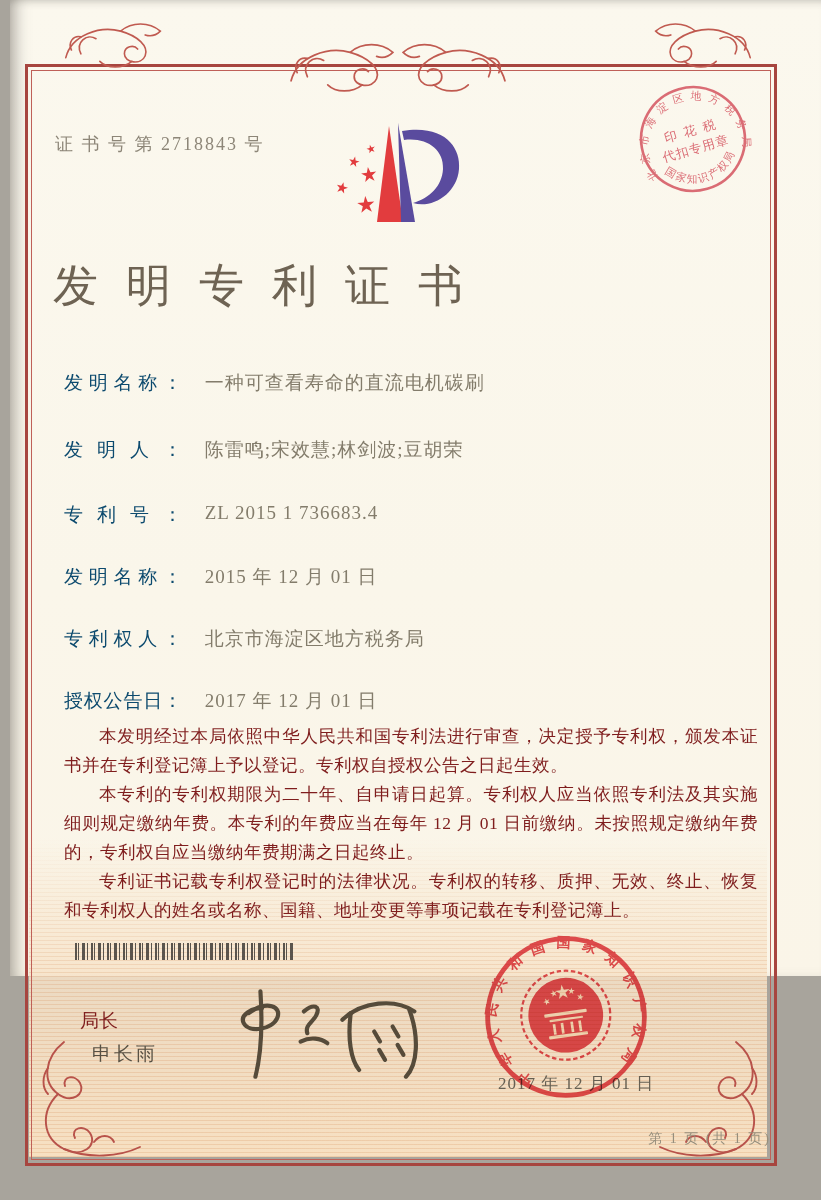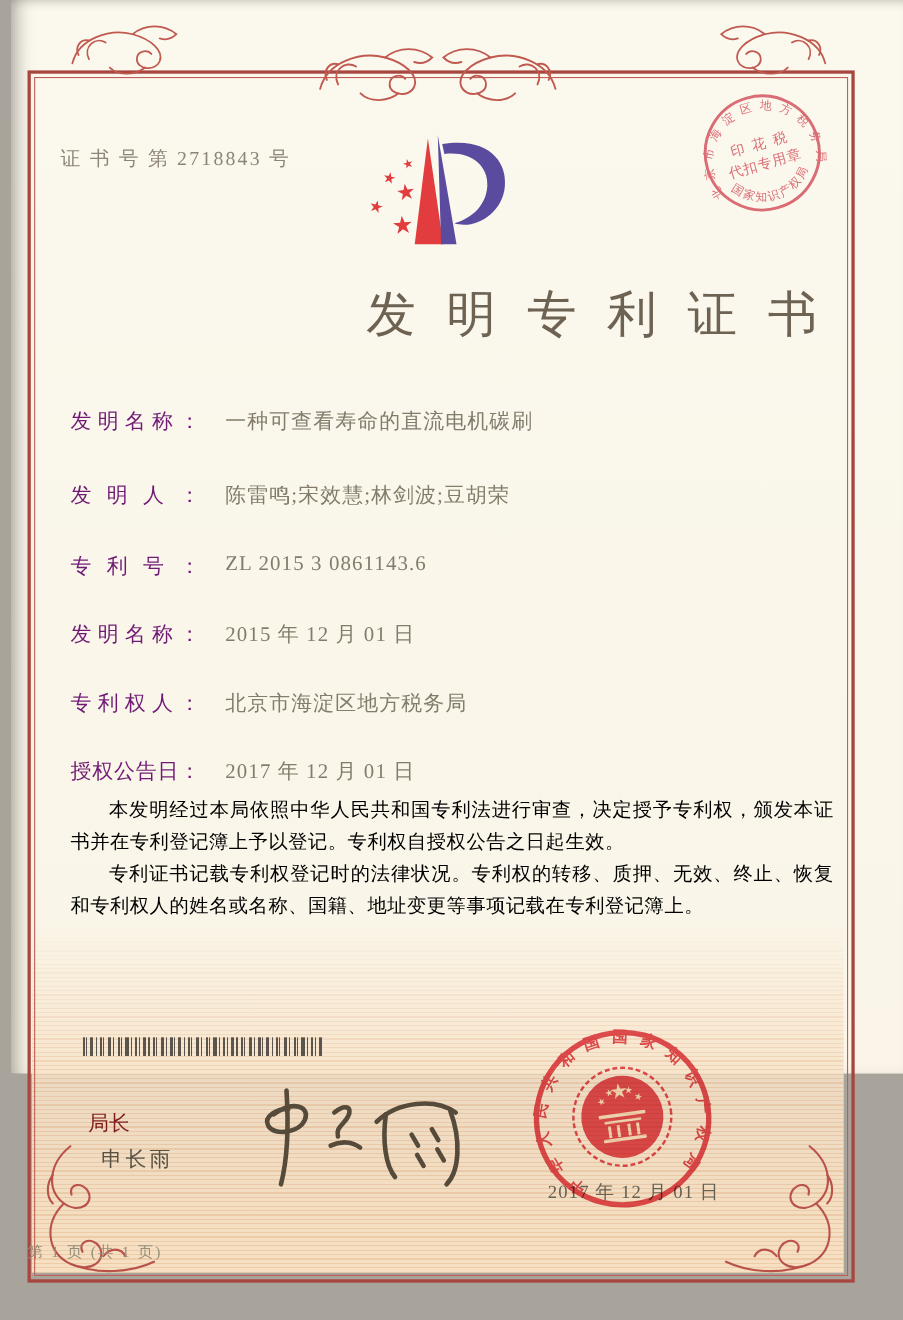--- a/index.html
+++ b/index.html
@@ -38,33 +38,33 @@
     position:absolute;left:55px;top:132px;
     font-size:18px;color:#8d8678;letter-spacing:2px;white-space:nowrap;
   }
   .logo{position:absolute;left:322px;top:118px;width:150px;height:112px;}
   .tax-stamp{
     position:absolute;left:632px;top:78px;width:122px;height:122px;
     mix-blend-mode:multiply;opacity:.92;
   }
   .doc-title{
     position:absolute;left:25px;top:256px;width:746px;
-    text-align:right;font-size:45px;color:#6e6353;
+    text-align:left;font-size:45px;color:#6e6353;
     letter-spacing:28px;text-indent:28px;white-space:nowrap;
   }
   .field-row{position:absolute;left:64px;white-space:nowrap;font-size:19px;color:#87806e;}
   .flabel{
     display:inline-block;width:118px;vertical-align:top;
-    text-align:justify;text-align-last:justify;color:#701a75;
+    text-align:justify;text-align-last:justify;color:#0c4a6e;
   }
   .fvalue{margin-left:18px;color:#837c6b;letter-spacing:1px;}
   .body-text{
     position:absolute;left:64px;top:722px;width:694px;
     font-size:17.5px;line-height:29px;letter-spacing:.5px;
-    color:#000000;text-align:justify;
+    color:#7f1d1d;text-align:justify;
   }
   .body-text p{margin:0;text-indent:2em;}
   .barcode{
     position:absolute;left:75px;top:943px;width:218px;height:17px;
     background:repeating-linear-gradient(90deg,
       #45413c 0 2px,transparent 2px 3px,
       #45413c 3px 4px,transparent 4px 7px,
       #45413c 7px 10px,transparent 10px 12px,
       #45413c 12px 13px,transparent 13px 16px);
     opacity:.88;
@@ -74,21 +74,21 @@
   .signature{position:absolute;left:208px;top:988px;width:232px;height:92px;}
   .seal-date{
     position:absolute;left:498px;top:1072px;font-size:17px;color:#665f52;
     letter-spacing:1px;white-space:nowrap;
   }
   .office-seal{
     position:absolute;left:477px;top:928px;width:178px;height:178px;
     mix-blend-mode:multiply;opacity:.93;
   }
   .page-footer{
-    position:absolute;left:25px;top:1130px;width:746px;text-align:left;
+    position:absolute;left:25px;top:1130px;width:746px;text-align:right;
     font-size:14px;color:#968e7c;letter-spacing:2px;
   }
   svg text{font-family:"Liberation Serif","DejaVu Serif",serif;}
 </style>
 </head>
 <body>
 
 <div class="page">
   <div class="paper"></div>
 
@@ -174,37 +174,38 @@
   <div class="field-row" style="top:370px">
     <span class="flabel">发明名称：</span>
     <span class="fvalue">一种可查看寿命的直流电机碳刷</span>
   </div>
   <div class="field-row" style="top:437px">
     <span class="flabel">发明人：</span>
     <span class="fvalue">陈雷鸣;宋效慧;林剑波;豆胡荣</span>
   </div>
   <div class="field-row" style="top:502px">
     <span class="flabel">专利号：</span>
-    <span class="fvalue">ZL 2015 3 0861143.6</span>
+    <span class="fvalue">ZL 2015 1 736683.4</span>
   </div>
   <div class="field-row" style="top:564px">
     <span class="flabel">发明名称：</span>
     <span class="fvalue">2015 年 12 月 01 日</span>
   </div>
   <div class="field-row" style="top:626px">
     <span class="flabel">专利权人：</span>
     <span class="fvalue">北京市海淀区地方税务局</span>
   </div>
   <div class="field-row" style="top:688px">
     <span class="flabel">授权公告日：</span>
     <span class="fvalue">2017 年 12 月 01 日</span>
   </div>
 
   <div class="body-text">
     <p>本发明经过本局依照中华人民共和国专利法进行审查，决定授予专利权，颁发本证书并在专利登记簿上予以登记。专利权自授权公告之日起生效。</p>
+    <p>本专利的专利权期限为二十年、自申请日起算。专利权人应当依照专利法及其实施细则规定缴纳年费。本专利的年费应当在每年 12 月 01 日前缴纳。未按照规定缴纳年费的，专利权自应当缴纳年费期满之日起终止。</p>
     <p>专利证书记载专利权登记时的法律状况。专利权的转移、质押、无效、终止、恢复和专利权人的姓名或名称、国籍、地址变更等事项记载在专利登记簿上。</p>
   </div>
 
   <div class="barcode"></div>
 
   <div class="sig-title">局长</div>
   <div class="sig-name">申长雨</div>
   <svg class="signature" viewBox="0 0 240 110">
     <g fill="none" stroke="#564b3a" stroke-width="5" stroke-linecap="round" stroke-linejoin="round">
       <path d="M30,30 C52,14 70,22 64,36 C58,50 30,54 24,42 C19,32 34,24 46,24"></path>

